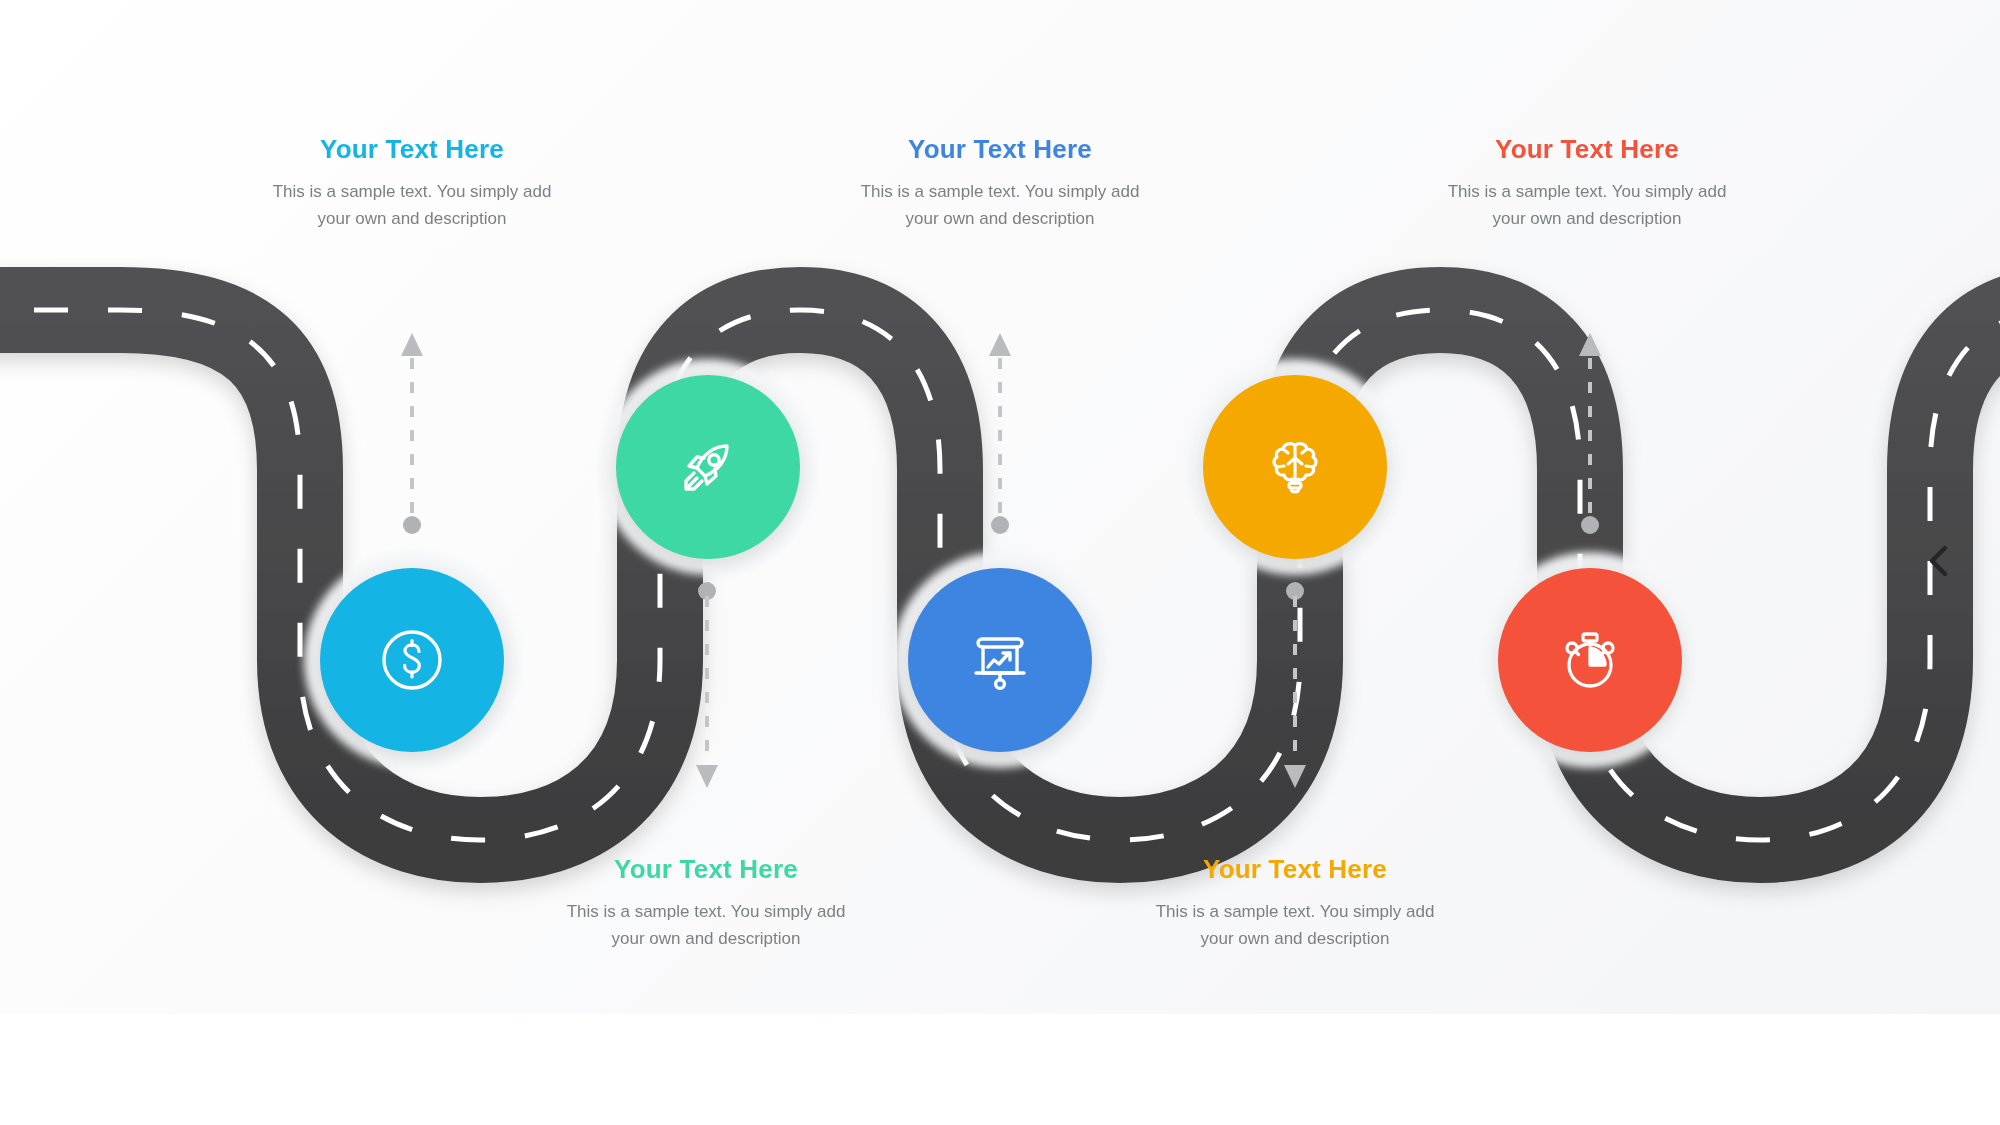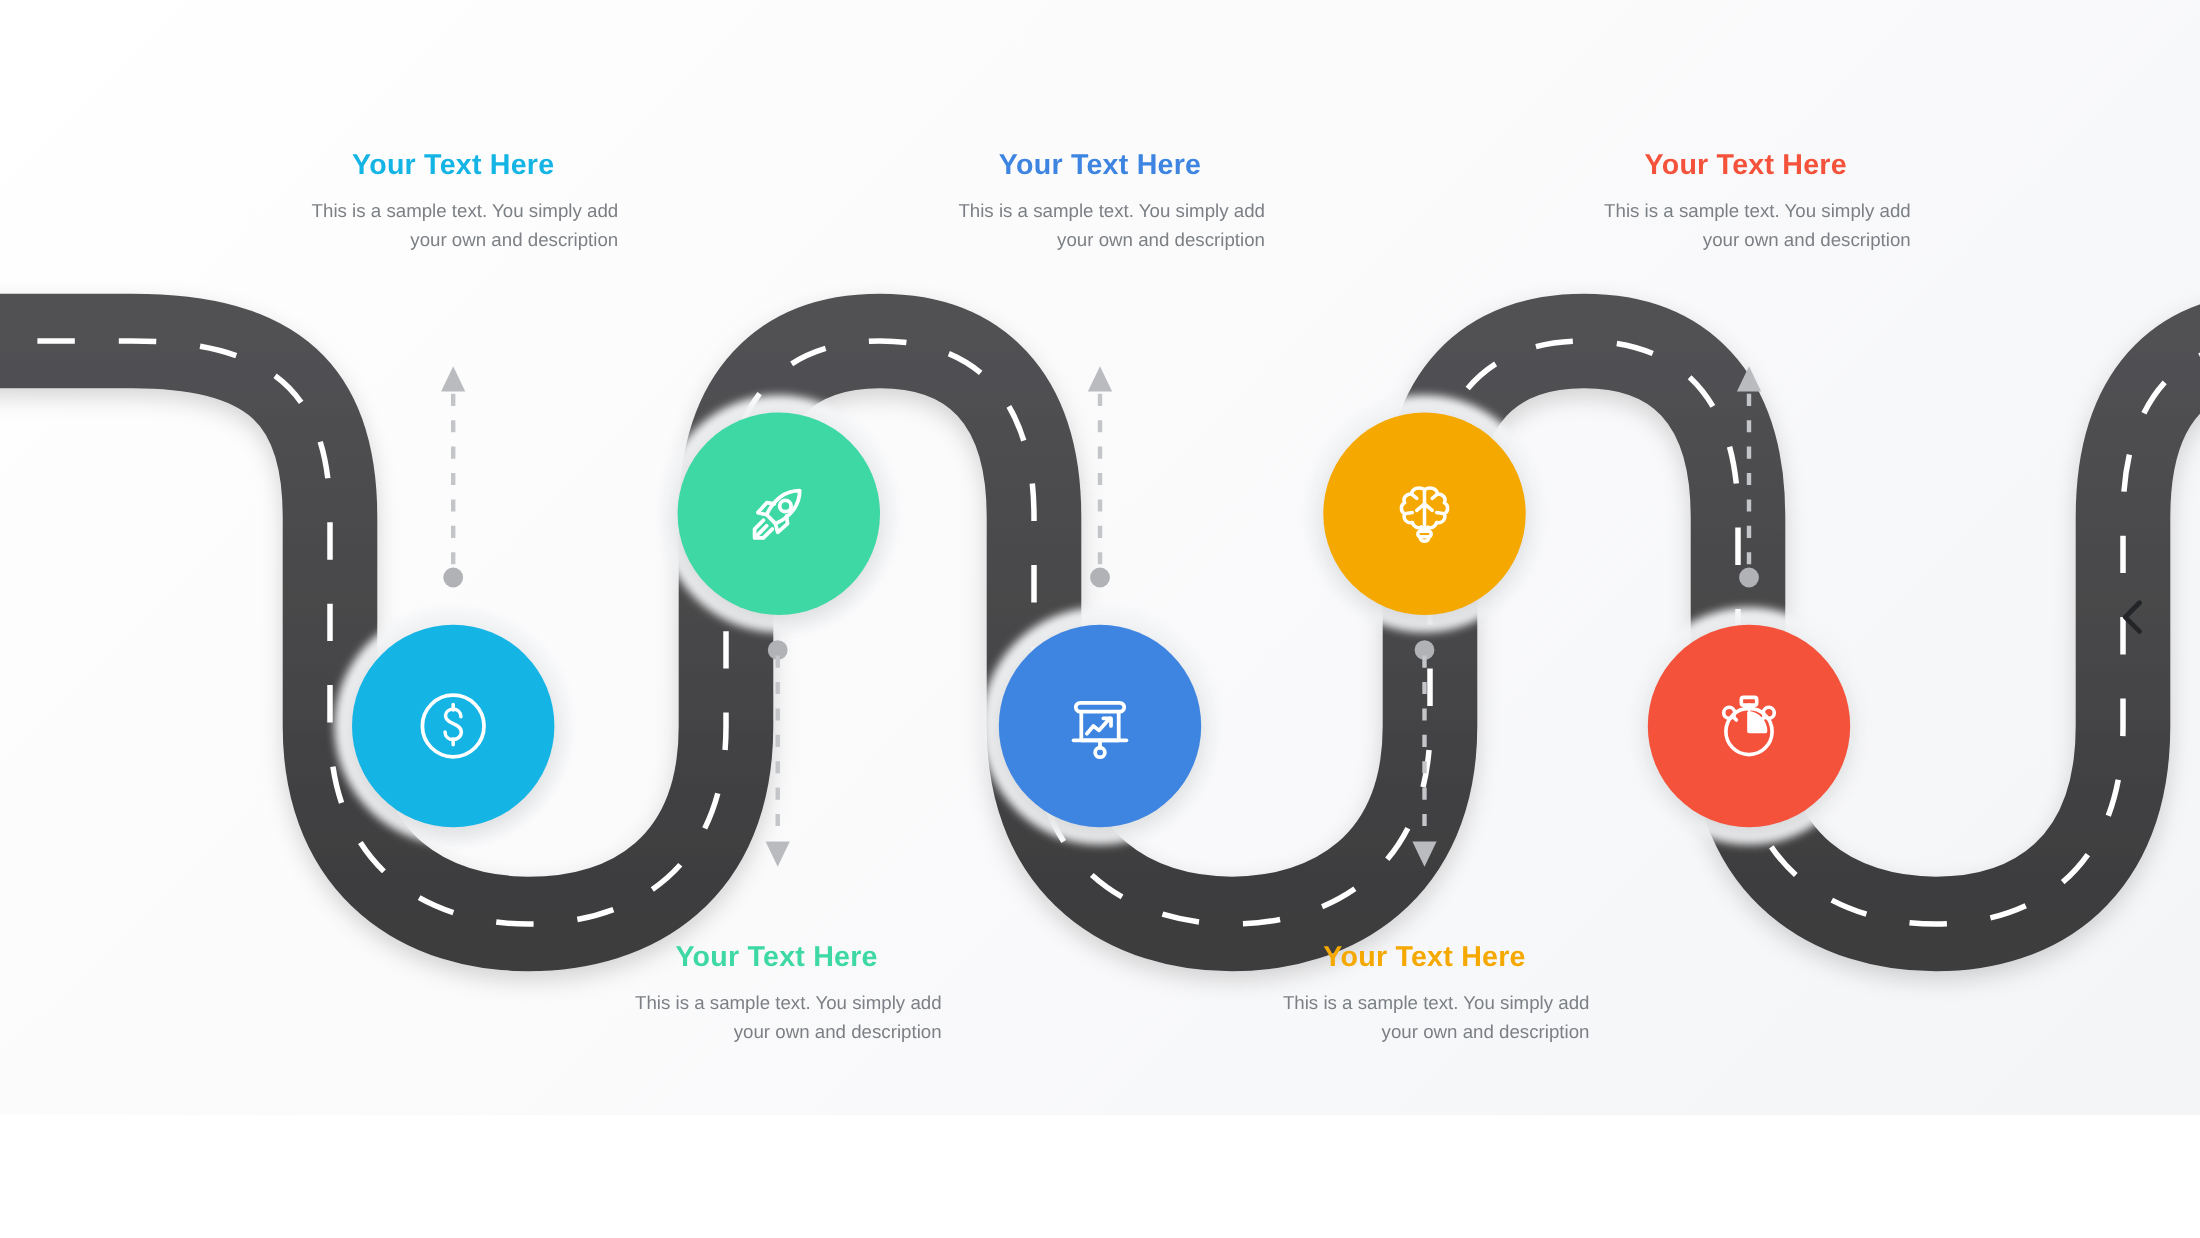--- a/index.html
+++ b/index.html
@@ -47,21 +47,20 @@
     letter-spacing: 0.2px;
     margin: 0 0 14px 0;
     line-height: 1.1;
   }
   .tb-desc {
     font-size: 17px;
     color: #7c8085;
     line-height: 1.62;
     margin: 0;
     font-weight: 400;
-    text-align: right;
   }
   .connector {
     position: absolute;
     width: 30px;
   }
   .nav-arrow {
     position: absolute;
     width: 46px;
     height: 46px;
     display: flex;

